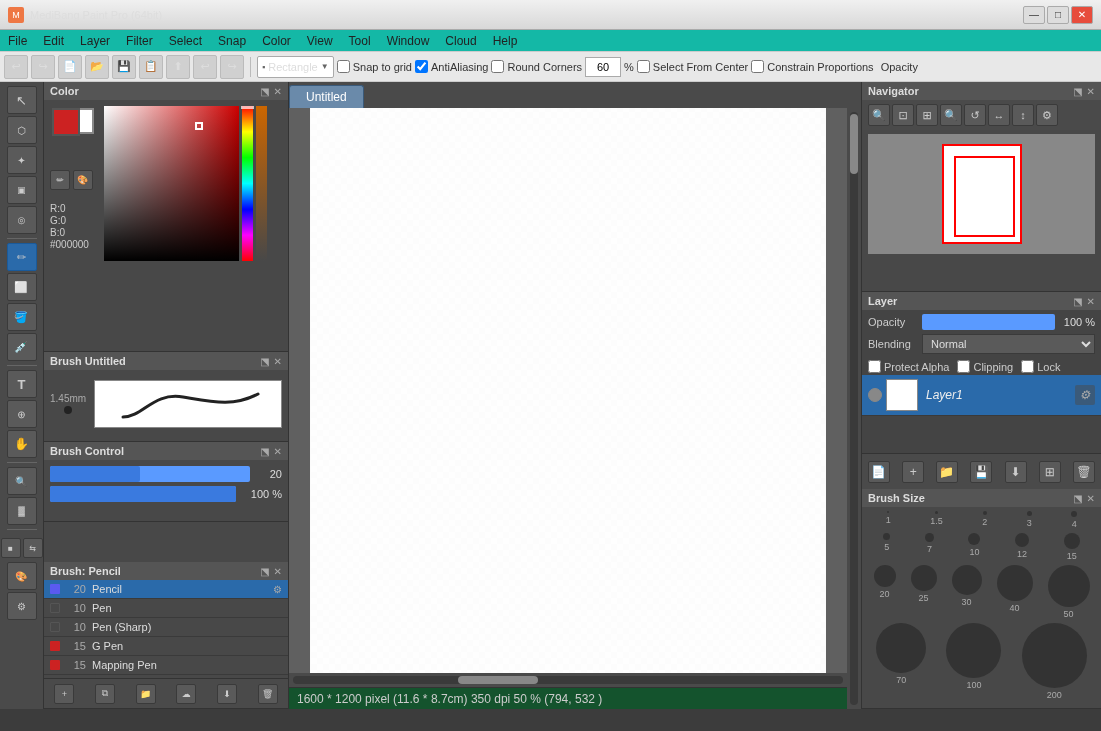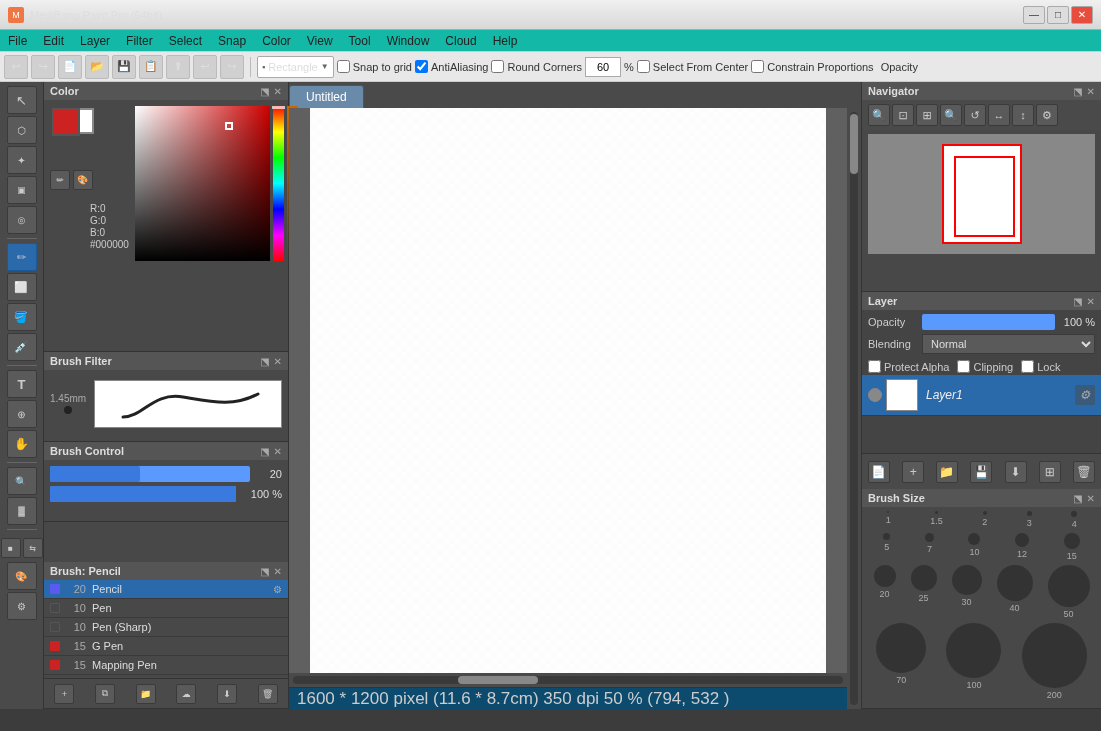--- a/index.html
+++ b/index.html
@@ -86,21 +86,21 @@
     #canvas-area { flex: 1; display: flex; flex-direction: column; background: #5a5a5a; overflow: hidden; }
     #canvas-tabs { height: 26px; background: #4a4a4a; display: flex; align-items: flex-end; }
     .canvas-tab { padding: 4px 16px; background: #6a8aaa; color: white; font-size: 12px; cursor: pointer; border-top-left-radius: 3px; border-top-right-radius: 3px; border: 1px solid #3a5a7a; border-bottom: none; }
     #canvas-scroll-area { flex: 1; overflow: auto; position: relative; background: #606060; display: flex; align-items: center; justify-content: center; }
     #canvas-wrapper { position: relative; }
     #canvas-bg { width: 516px; height: 572px; background-image: repeating-conic-gradient(#bbb 0% 25%, #ddd 0% 50%); background-size: 12px 12px; border: 1px solid #aaa; }
     #canvas-content { position: absolute; top: 0; left: 0; width: 100%; height: 100%; background: white; opacity: 0.95; }
     #canvas-hscroll { height: 14px; background: #4a4a4a; display: flex; align-items: center; }
     #canvas-hscroll-track { flex: 1; height: 8px; background: #3a3a3a; border-radius: 4px; margin: 0 4px; }
     #canvas-hscroll-thumb { width: 80px; height: 8px; background: #888; border-radius: 4px; margin-left: 30%; }
-    #canvas-statusbar { height: 22px; background: #0c4a6e; display: flex; align-items: center; padding: 0 8px; font-size: 17px; color: #ccc; border-top: 1px solid #333; }
+    #canvas-statusbar { height: 22px; background: #14532d; display: flex; align-items: center; padding: 0 8px; font-size: 12px; color: #ccc; border-top: 1px solid #333; }
     #canvas-vscroll { width: 14px; background: #4a4a4a; display: flex; flex-direction: column; align-items: center; }
     #canvas-vscroll-track { width: 8px; flex: 1; background: #3a3a3a; border-radius: 4px; margin: 4px 0; }
     #canvas-vscroll-thumb { width: 8px; height: 60px; background: #888; border-radius: 4px; margin-top: 20%; }
 
     
     #right-panels { width: 240px; background: #444; display: flex; flex-direction: column; border-left: 1px solid #333; }
 
     
     #navigator-panel { height: 210px; }
     #navigator-tools { display: flex; gap: 2px; padding: 4px 6px; background: #4a4a4a; }
@@ -257,42 +257,42 @@
       <div id="color-panel-body">
         <div id="color-swatches">
           <div style="position:relative; width:48px; height:48px; margin-bottom:8px;">
             <div id="bg-swatch" style="position:absolute;top:14px;left:10px;width:26px;height:26px;background:white;border:2px solid #888;"></div>
             <div id="fg-swatch" style="position:absolute;top:2px;left:2px;width:28px;height:28px;background:#cc2222;border:2px solid #555;"></div>
           </div>
           <div style="display:flex;gap:3px;margin-top:4px;">
             <div class="mini-tool-btn">✏</div>
             <div class="mini-tool-btn">🎨</div>
           </div>
-          <div id="color-values" style="margin-top:8px;margin-left:40px;">
+          <div id="color-values" style="margin-top:8px;">
             <div>R:0</div>
             <div>G:0</div>
             <div>B:0</div>
             <div>#000000</div>
           </div>
         </div>
         <div id="color-gradient" style="display:flex;gap:3px;">
           <div style="width:135px;height:155px;background:linear-gradient(to bottom, rgba(0,0,0,0), rgba(0,0,0,1)), linear-gradient(to right, rgba(255,255,255,1), rgba(204,0,0,1));position:relative;cursor:crosshair;">
             <div style="position:absolute;top:20px;left:70%;width:8px;height:8px;border:2px solid white;border-radius:50;transform:translate(-50%,-50%);"></div>
           </div>
           <div style="width:11px;height:155px;background:linear-gradient(to bottom, #ff0000,#ffff00,#00ff00,#00ffff,#0000ff,#ff00ff,#ff0000);cursor:pointer;position:relative;">
             <div style="position:absolute;top:0;left:-1px;right:-1px;height:3px;background:rgba(255,255,255,0.7);"></div>
           </div>
           <div style="width:11px;height:155px;background:linear-gradient(to bottom, #cc6600, rgba(0,0,0,0));cursor:pointer;"></div>
         </div>
       </div>
     </div>
 
     <div id="brush-preview-panel" class="panel">
       <div class="panel-header">
-        <span class="panel-header-title">Brush Filter</span>
+        <span class="panel-header-title">Brush Untitled</span>
         <div class="panel-header-icons">
           <span class="panel-icon">⬔</span>
           <span class="panel-icon">✕</span>
         </div>
       </div>
       <div id="brush-preview-body">
         <div style="display:flex;flex-direction:column;align-items:center;">
           <div id="brush-size-label" style="font-size:10px;color:#aaa;">1.45mm</div>
           <div id="brush-dot"></div>
         </div>

